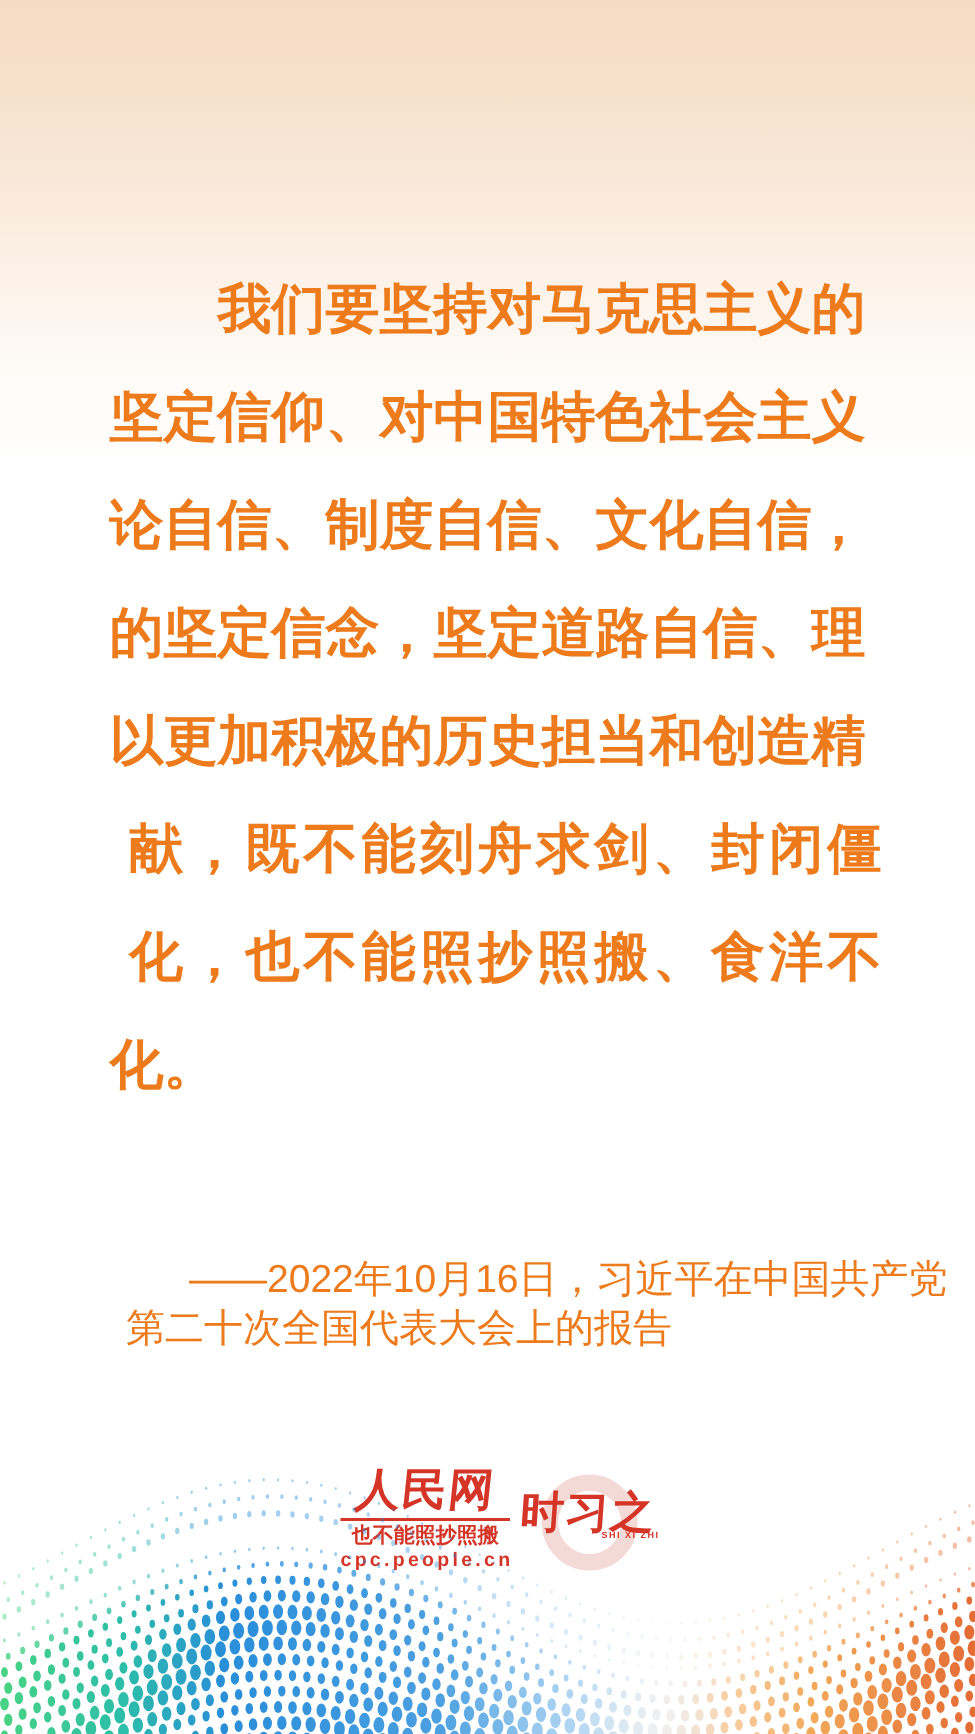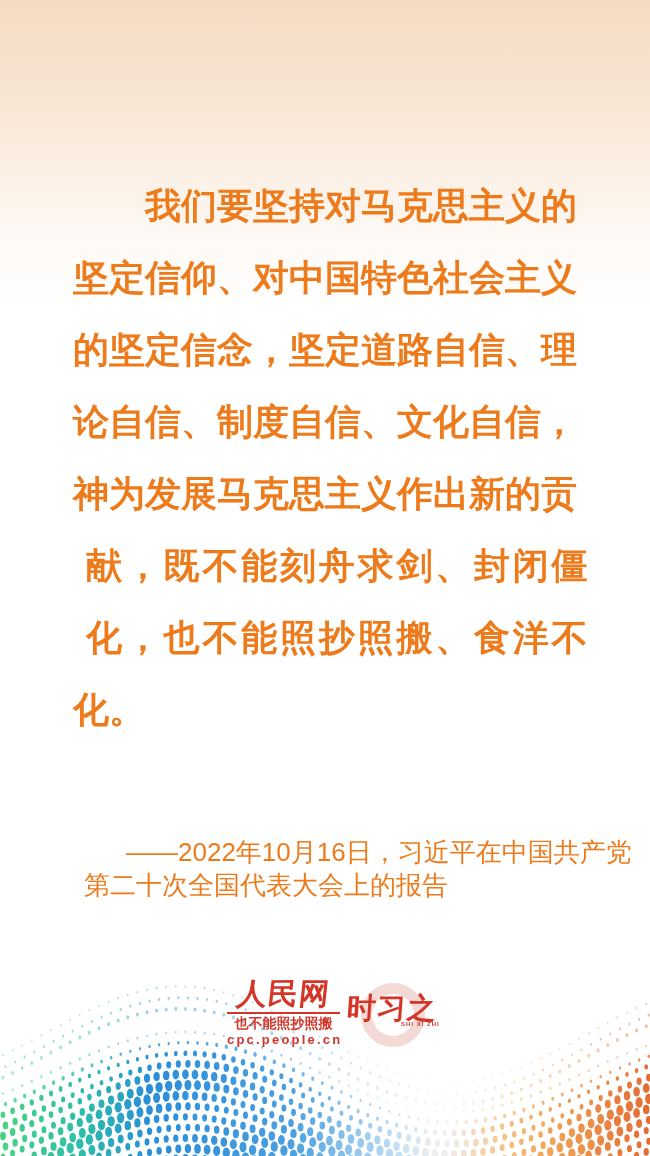--- a/index.html
+++ b/index.html
@@ -41,23 +41,23 @@
   .wave{position:absolute;left:0;bottom:0;display:block;}
 </style>
 </head>
 <body>
 
 <div class="poster">
 
   <div class="quote">
     <div class="line indent">我们要坚持对马克思主义的</div>
     <div class="line">坚定信仰、对中国特色社会主义</div>
+    <div class="line">论自信、制度自信、文化自信，</div>
     <div class="line">的坚定信念，坚定道路自信、理</div>
-    <div class="line">论自信、制度自信、文化自信，</div>
-    <div class="line">神为发展马克思主义作出新的贡</div>
+    <div class="line">以更加积极的历史担当和创造精</div>
     <div class="line sp13">献，既不能刻舟求剑、封闭僵</div>
     <div class="line sp13">化，也不能照抄照搬、食洋不</div>
     <div class="line">化。</div>
   </div>
 
   <div class="attr">
     <div class="a1">——2022年10月16日，习近平在中国共产党</div>
     <div class="a2">第二十次全国代表大会上的报告</div>
   </div>
 

